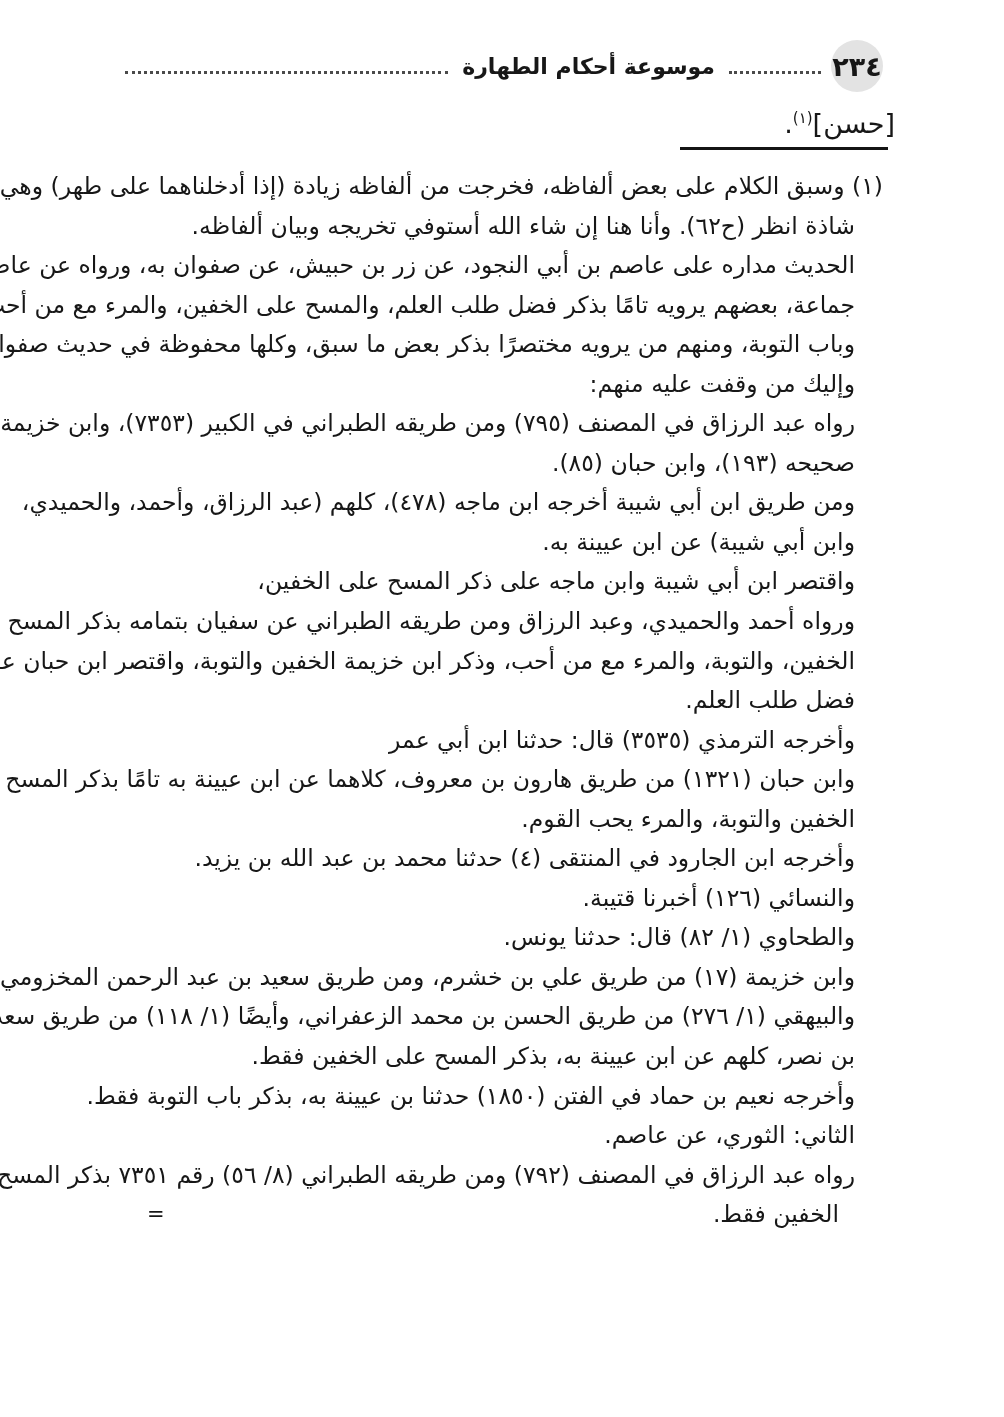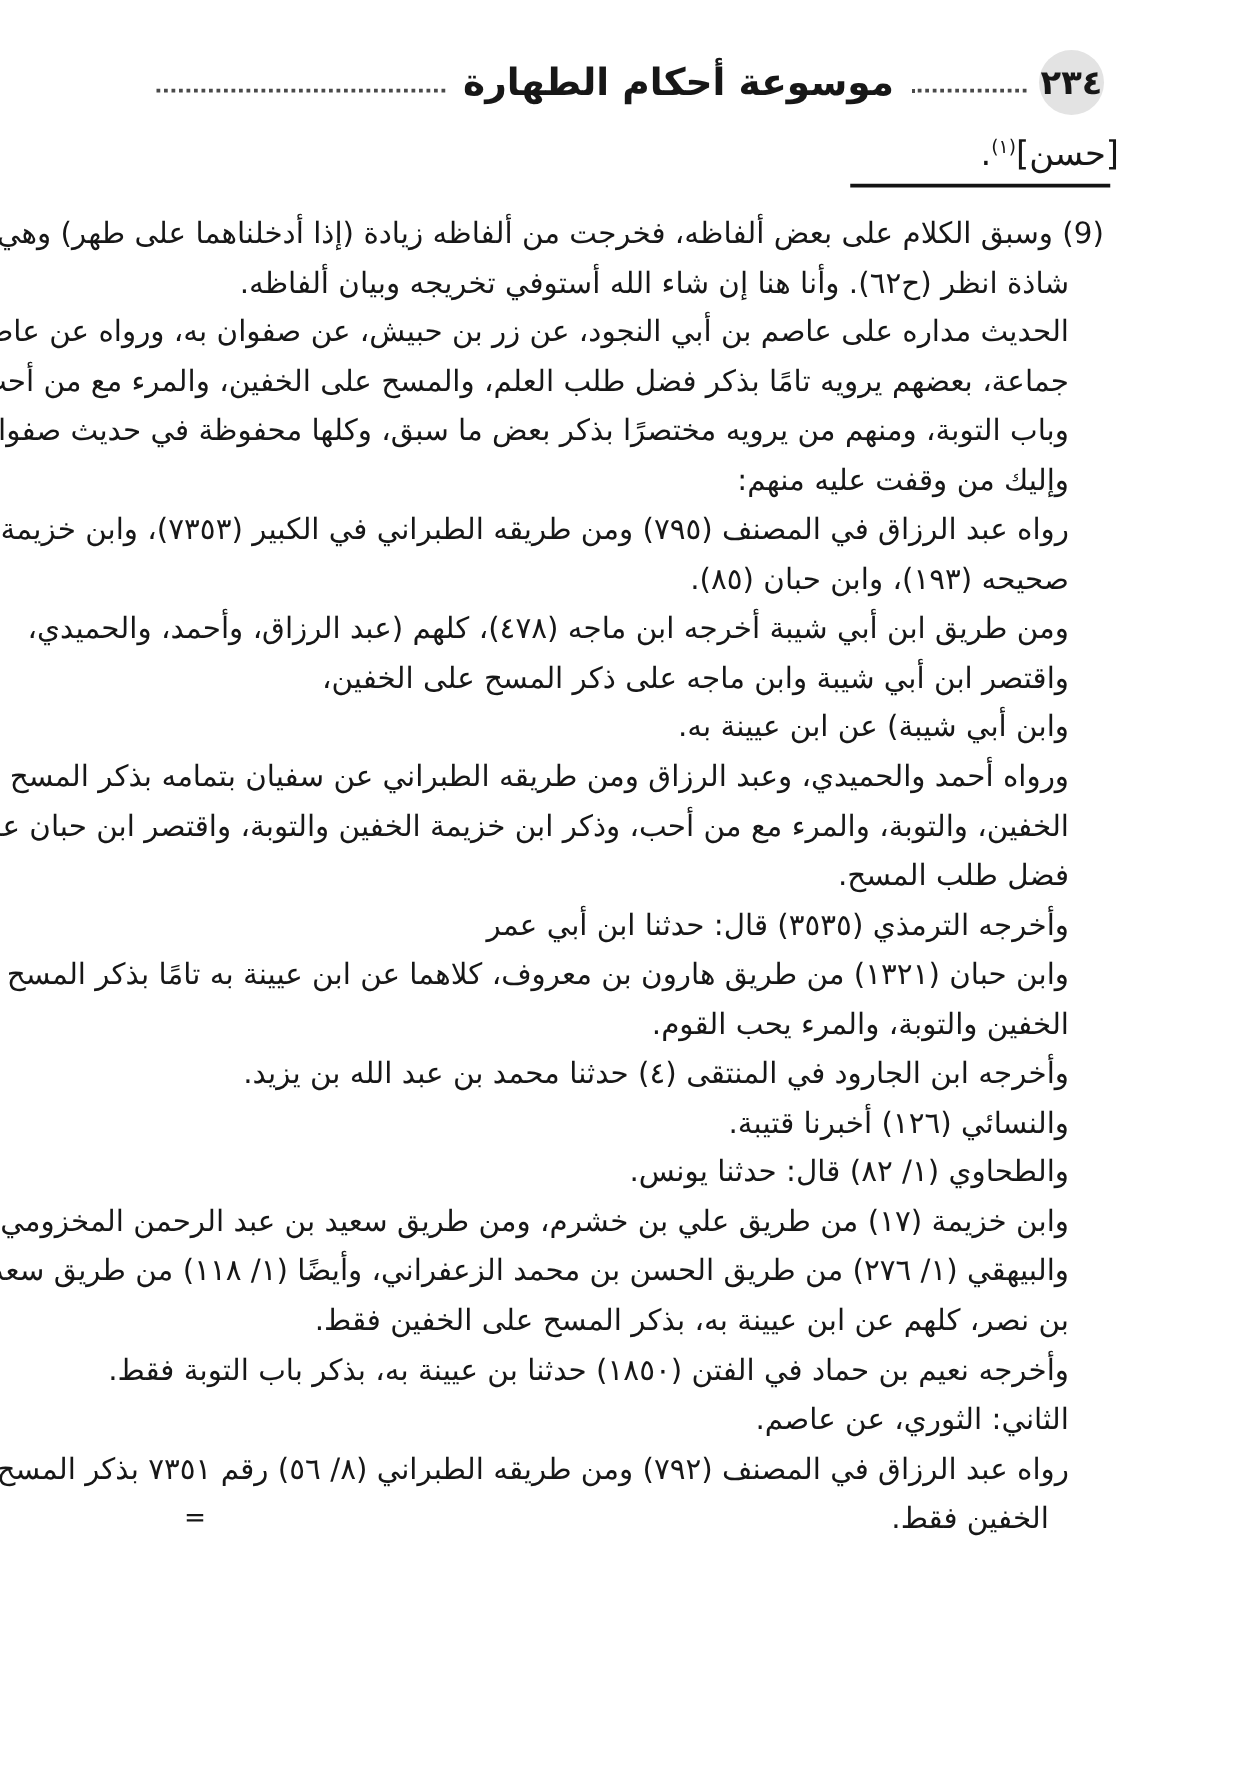--- a/index.html
+++ b/index.html
@@ -32,21 +32,21 @@
   }
   .dots {
     height: 0;
     border-bottom: 3px dotted #4a4a4a;
     margin-top: 12px;
   }
   .dots.short { width: 92px; flex: 0 0 auto; }
   .dots.long  { flex: 1 1 auto; }
   .book-title {
     font-weight: bold;
-    font-size: 30px;
+    font-size: 22px;
     white-space: nowrap;
     flex: 0 0 auto;
     padding: 0 4px;
   }
 
   
   .grade {
     position: absolute;
     top: 102px; right: 109px;
     height: 44px; line-height: 44px;
@@ -103,34 +103,34 @@
   <span class="dots short"></span>
   <span class="book-title">موسوعة أحكام الطهارة</span>
   <span class="dots long"></span>
 </div>
 
 <div class="grade"><span>[حسن]</span><sup>(١)</sup><span>.</span></div>
 
 <div class="fn-sep" style="background: rgb(20, 20, 20);"></div>
 
 <div class="fn">
-    <div class="line j overhang"><span>(9) وسبق الكلام على بعض ألفاظه، فخرجت من ألفاظه زيادة </span><span class="b">(إذا أدخلناهما على طهر)</span><span> وهي زيادة</span></div>
+    <div class="line j overhang"><span>(١) وسبق الكلام على بعض ألفاظه، فخرجت من ألفاظه زيادة </span><span class="b">(إذا أدخلناهما على طهر)</span><span> وهي زيادة</span></div>
     <div class="line"><span>شاذة انظر (ح٦٢). وأنا هنا إن شاء الله أستوفي تخريجه وبيان ألفاظه.</span></div>
     <div class="line j"><span>الحديث مداره على عاصم بن أبي النجود، عن زر بن حبيش، عن صفوان به، ورواه عن عاصم</span></div>
     <div class="line j"><span>جماعة، بعضهم يرويه تامًا بذكر فضل طلب العلم، والمسح على الخفين، والمرء مع من أحب،</span></div>
     <div class="line j"><span>وباب التوبة، ومنهم من يرويه مختصرًا بذكر بعض ما سبق، وكلها محفوظة في حديث صفوان،</span></div>
     <div class="line"><span>وإليك من وقفت عليه منهم:</span></div>
     <div class="line j"><span>رواه عبد الرزاق في المصنف (٧٩٥) ومن طريقه الطبراني في الكبير (٧٣٥٣)، وابن خزيمة في</span></div>
     <div class="line"><span>صحيحه (١٩٣)، وابن حبان (٨٥).</span></div>
     <div class="line j"><span>ومن طريق ابن أبي شيبة أخرجه ابن ماجه (٤٧٨)، كلهم (عبد الرزاق، وأحمد، والحميدي،</span></div>
+    <div class="line"><span>وابن أبي شيبة) عن ابن عيينة به.</span></div>
     <div class="line"><span>واقتصر ابن أبي شيبة وابن ماجه على ذكر المسح على الخفين،</span></div>
-    <div class="line"><span>وابن أبي شيبة) عن ابن عيينة به.</span></div>
     <div class="line j"><span>ورواه أحمد والحميدي، وعبد الرزاق ومن طريقه الطبراني عن سفيان بتمامه بذكر المسح على</span></div>
     <div class="line j"><span>الخفين، والتوبة، والمرء مع من أحب، وذكر ابن خزيمة الخفين والتوبة، واقتصر ابن حبان على</span></div>
-    <div class="line"><span>فضل طلب المسح.</span></div>
+    <div class="line"><span>فضل طلب العلم.</span></div>
     <div class="line"><span>وأخرجه الترمذي (٣٥٣٥) قال: حدثنا ابن أبي عمر</span></div>
     <div class="line j"><span>وابن حبان (١٣٢١) من طريق هارون بن معروف، كلاهما عن ابن عيينة به تامًا بذكر المسح على</span></div>
     <div class="line"><span>الخفين والتوبة، والمرء يحب القوم.</span></div>
     <div class="line"><span>وأخرجه ابن الجارود في المنتقى (٤) حدثنا محمد بن عبد الله بن يزيد.</span></div>
     <div class="line"><span>والنسائي (١٢٦) أخبرنا قتيبة.</span></div>
     <div class="line"><span>والطحاوي (١/ ٨٢) قال: حدثنا يونس.</span></div>
     <div class="line j"><span>وابن خزيمة (١٧) من طريق علي بن خشرم، ومن طريق سعيد بن عبد الرحمن المخزومي.</span></div>
     <div class="line j"><span>والبيهقي (١/ ٢٧٦) من طريق الحسن بن محمد الزعفراني، وأيضًا (١/ ١١٨) من طريق سعدان</span></div>
     <div class="line"><span>بن نصر، كلهم عن ابن عيينة به، بذكر المسح على الخفين فقط.</span></div>
     <div class="line j"><span>وأخرجه نعيم بن حماد في الفتن (١٨٥٠) حدثنا بن عيينة به، بذكر باب التوبة فقط.</span></div>

